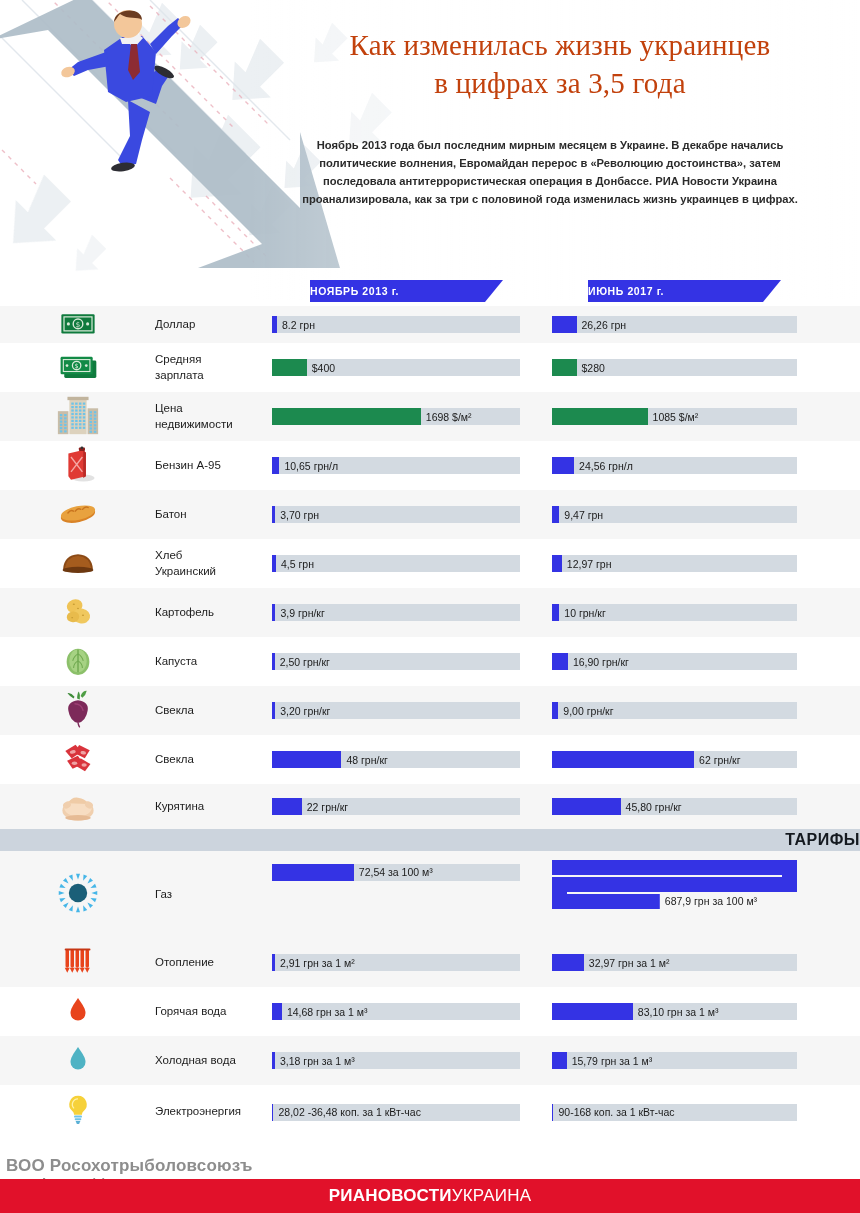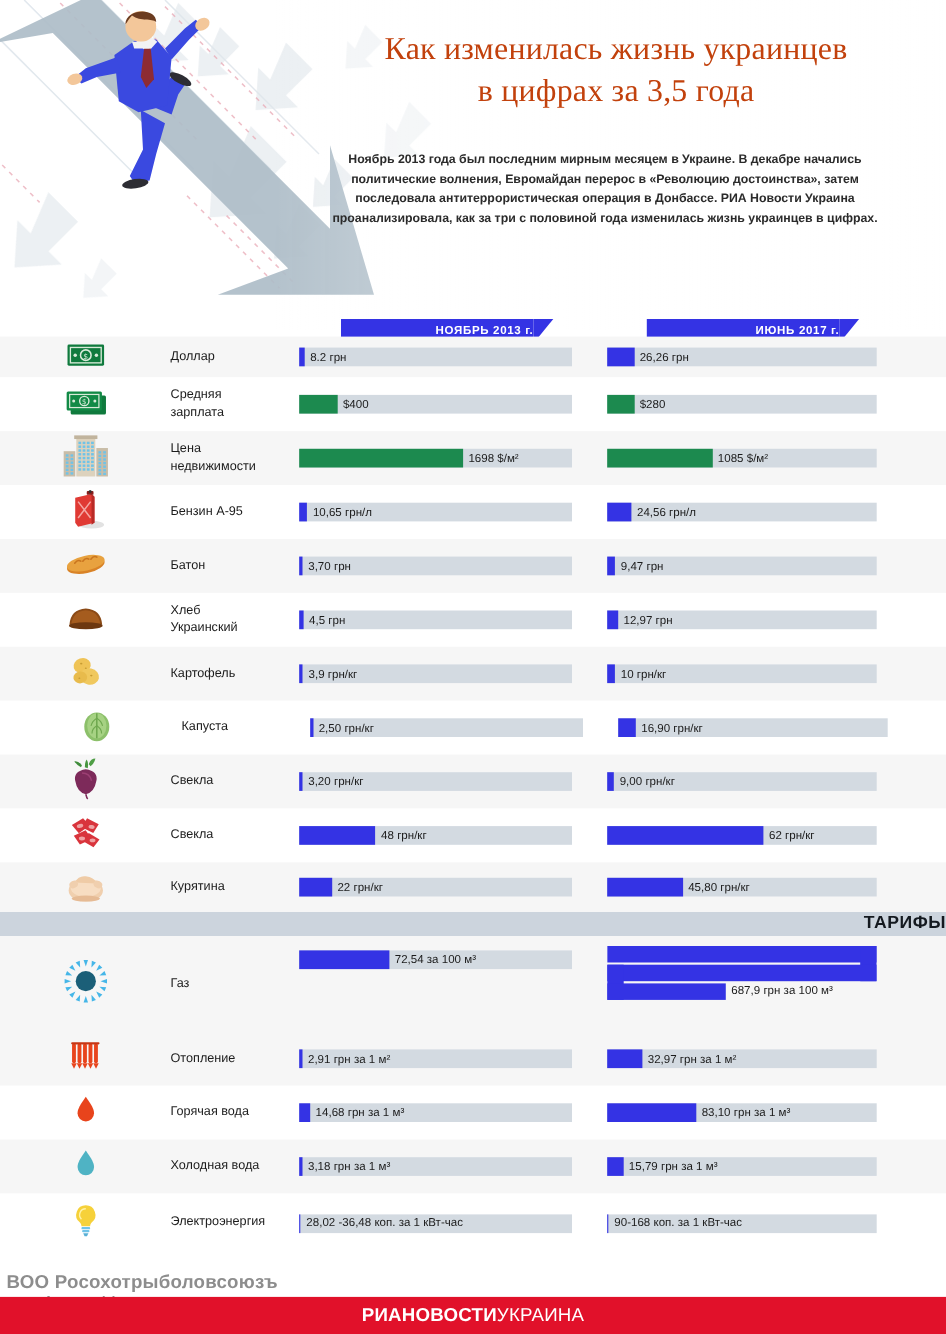--- a/index.html
+++ b/index.html
@@ -33,21 +33,21 @@
     text-align: center; font-size: 11.2px; line-height: 1.62;
     color: #2b2b2b; font-weight: 600;
   }
 
   
   .col-heads { position: absolute; left: 0; top: 280px; width: 860px; height: 26px; }
   .col-head {
     position: absolute; top: 0; height: 22px;
     background: #3433e4; color: #fff;
     font-size: 10.5px; font-weight: 700; letter-spacing: .6px;
-    display: flex; align-items: center; justify-content: flex-end; margin-top: 10px;
+    display: flex; align-items: center; justify-content: flex-start;
   }
   .col-head .tail {
     position: absolute; right: -18px; top: 0;
     width: 0; height: 0;
     border-left: 18px solid #3433e4;
     border-bottom: 22px solid transparent;
   }
   .col-head.c1 { left: 310px; width: 175px; }
   .col-head.c2 { left: 588px; width: 175px; }
 
@@ -447,21 +447,21 @@
           <div class="track t1">
             <div class="fill" style="width: 1.4%;"></div>
             <div class="val" style="left: calc(1.4% + 5px);">3,9 грн/кг</div>
           </div>
           <div class="track t2">
             <div class="fill" style="width: 3%;"></div>
             <div class="val" style="left: calc(3% + 5px);">10 грн/кг</div>
           </div>
         </div>
       </div>
-      <div class="row alt" style="height: 49px; padding-left: 10px;">
+      <div class="row alt" style="height: 49px;">
         <div class="icon-cell">
           <span><svg viewBox="0 0 48 48" width="42" height="42">
               <ellipse cx="24" cy="26" rx="13" ry="15" fill="#8cc06a"></ellipse>
               <ellipse cx="24" cy="25" rx="10" ry="13" fill="#a6d283"></ellipse>
               <path d="M24,12 L24,38" stroke="#6fa84f" stroke-width="1.6"></path>
               <g stroke="#6fa84f" stroke-width="1.2" fill="none">
                 <path d="M24,17 q-5,3 -6,8"></path>
                 <path d="M24,17 q5,3 6,8"></path>
                 <path d="M24,25 q-5,3 -5,8"></path>
                 <path d="M24,25 q5,3 5,8"></path>

